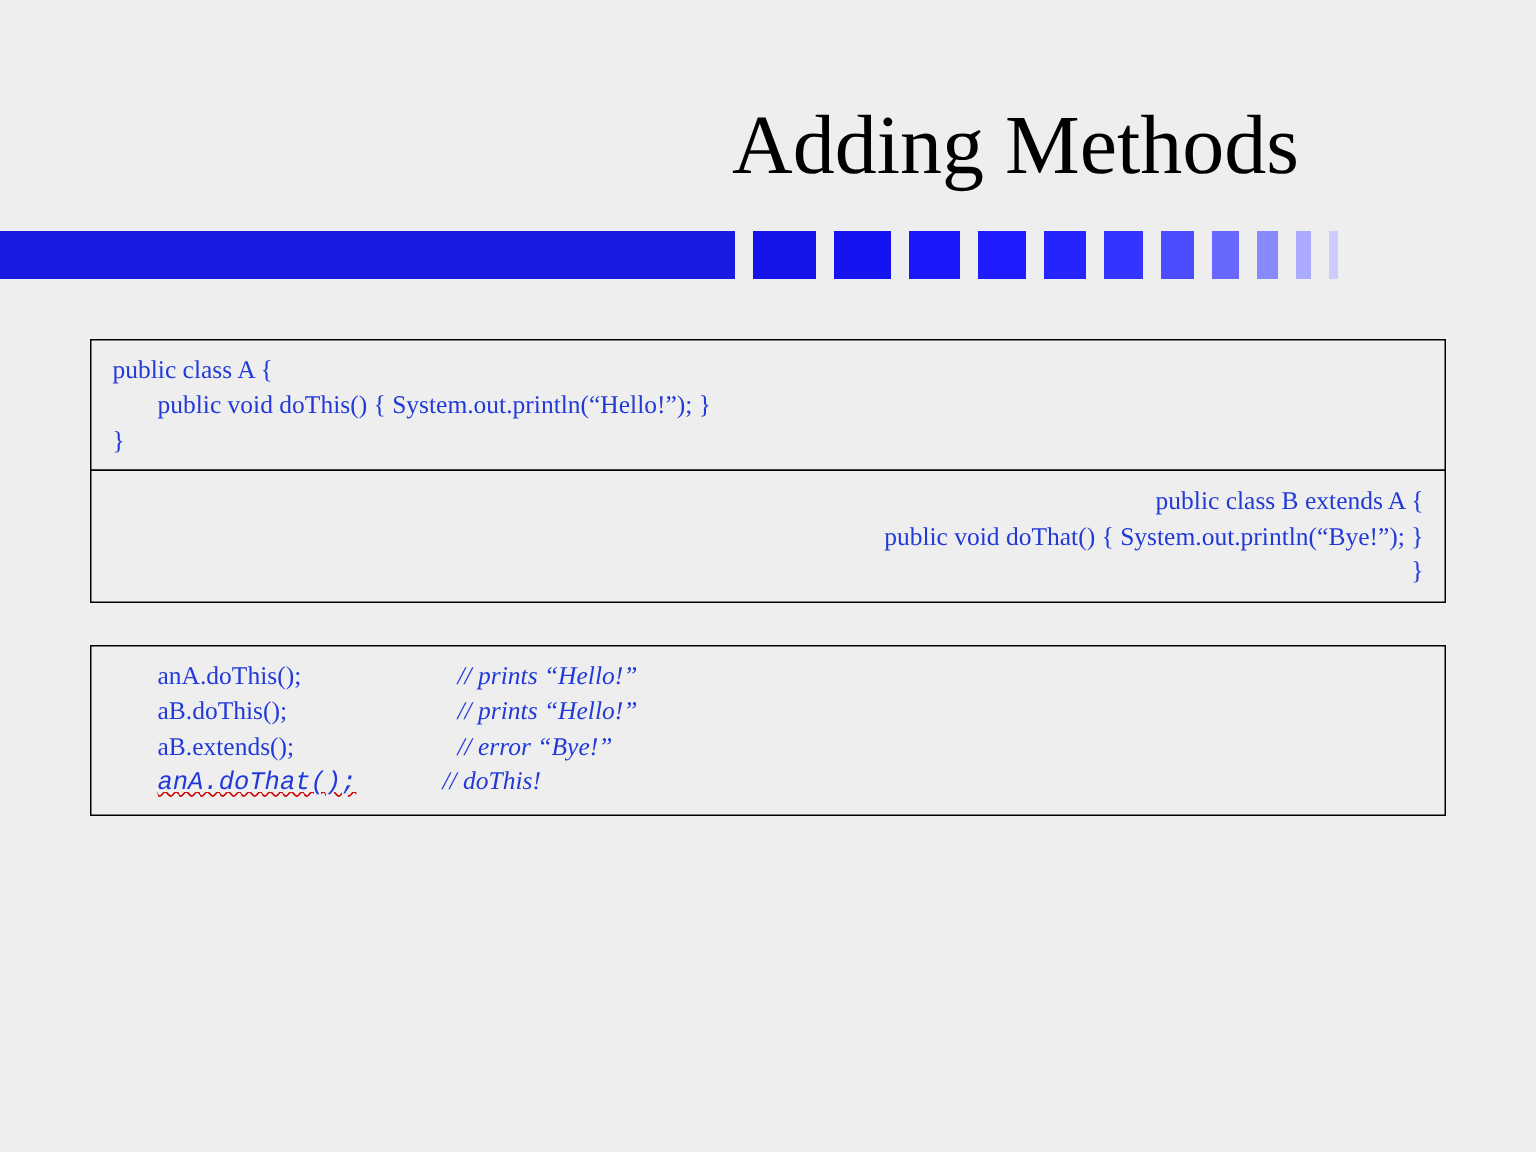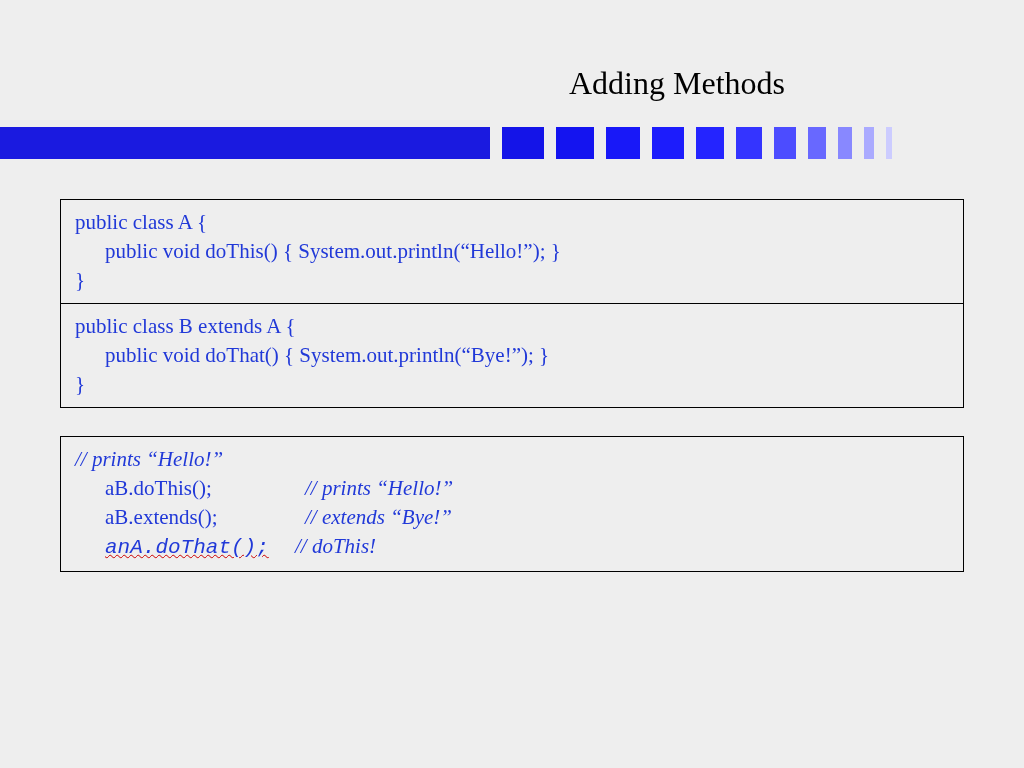--- a/index.html
+++ b/index.html
@@ -4,21 +4,21 @@
   <style>
     * { margin: 0; padding: 0; box-sizing: border-box; }
     body {
       width: 1024px;
       height: 768px;
       background: #eeeeee;
       font-family: 'Times New Roman', Times, serif;
       overflow: hidden;
     }
     .slide-title {
-      font-size: 32px;
+      font-size: 56px;
       font-weight: normal;
       color: #000;
       text-align: center;
       padding: 65px 0 25px 330px;
     }
     .bar-container {
       display: flex;
       align-items: center;
       height: 32px;
       margin-bottom: 40px;
@@ -33,26 +33,27 @@
       gap: 12px;
       margin-left: 12px;
     }
     .sq {
       height: 32px;
     }
     .code-box {
       border: 1px solid #000;
       margin: 0 60px;
       padding: 8px 14px;
-      font-size: 21px;
+      font-size: 17px;
       line-height: 1.38;
       color: #2139d8;
     }
     .code-box + .code-box {
       margin-top: -1px;
+      text-align: right;
     }
     .indent { padding-left: 30px; display: inline-block; }
     .spacer { height: 28px; }
     .row { display: flex; }
     .col1 { width: 230px; padding-left: 30px; white-space: nowrap; }
     .col1-tight { width: 220px; padding-left: 30px; white-space: nowrap; }
     .col2 { font-style: italic; }
     .wavy {
       text-decoration: underline wavy #cc0000;
       text-decoration-thickness: 1px;
@@ -91,27 +92,28 @@
 <div class="code-box">
   <div>public class B extends A {</div>
   <div><span class="indent">public void doThat() { System.out.println(“Bye!”); }</span></div>
   <div>}</div>
 </div>
 
 <div class="spacer"></div>
 
 <div class="code-box">
   <div class="row">
+    <span class="col1">anA.doThis();</span>
     <span class="col2">// prints “Hello!”</span>
   </div>
   <div class="row">
     <span class="col1">aB.doThis();</span>
     <span class="col2">// prints “Hello!”</span>
   </div>
   <div class="row">
     <span class="col1">aB.extends();</span>
-    <span class="col2">// extends “Bye!”</span>
+    <span class="col2">// error “Bye!”</span>
   </div>
   <div class="row">
     <span class="col1-tight"><span class="wavy">anA.doThat();</span></span>
     <span class="col2">// doThis!</span>
   </div>
 </div>
 
 </body></html>

